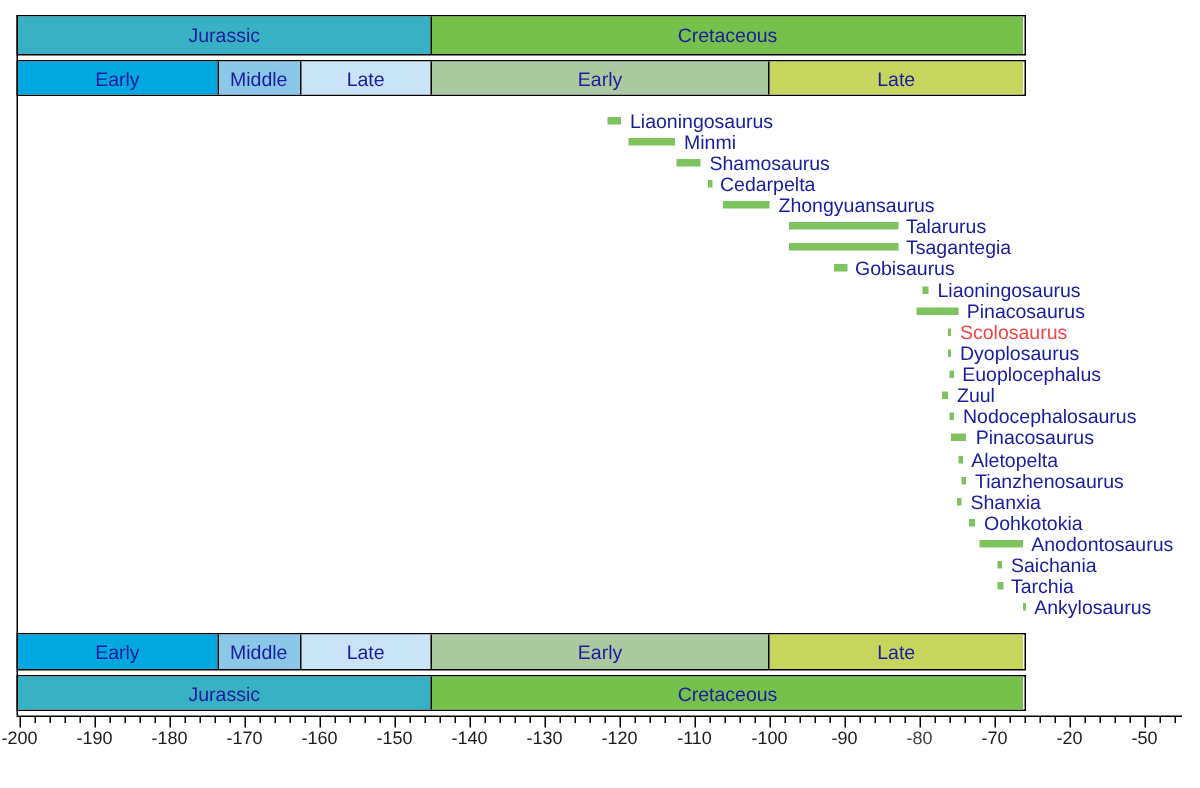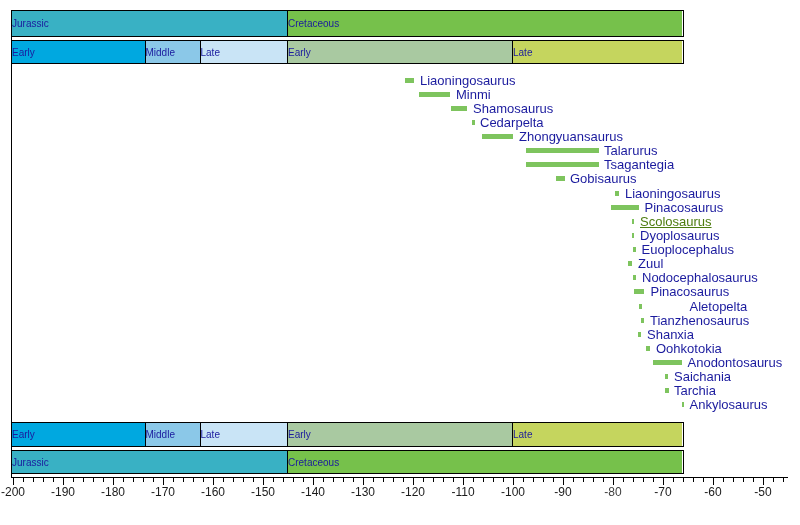--- a/index.html
+++ b/index.html
@@ -1,21 +1,21 @@
 <!DOCTYPE html>
 <html><head>
 <meta charset="utf-8">
 <style>
   html,body{margin:0;padding:0;background:#fff;}
   body{width:800px;height:525px;position:relative;overflow:hidden;
        font-family:"Liberation Sans",sans-serif;}
   #chart{position:absolute;left:0;top:0;width:800px;height:525px;}
   .row{position:absolute;box-sizing:border-box;border:1px solid #000;}
   .seg{position:absolute;top:0;bottom:0;display:flex;align-items:center;
-       font-size:10px;overflow:hidden;}
+       justify-content:center;font-size:13px;overflow:hidden;}
   .seg.bordered{border-left:1px solid #000;box-sizing:border-box;}
   .taxon-bar{position:absolute;height:5px;}
   .taxon-label{position:absolute;font-size:13px;white-space:nowrap;line-height:15px;}
   .axis-line{position:absolute;background:#000;}
   .tick{position:absolute;width:1px;background:#000;}
   .tick-label{position:absolute;font-size:12px;transform:translateX(-50%);
               white-space:nowrap;}
   .vline{position:absolute;width:1px;background:#000;}
 </style>
 </head>
@@ -63,33 +63,33 @@
       <div class="taxon-label" style="left: 604px; top: 143px; color: rgb(27, 27, 158);">Talarurus</div>
       <div class="taxon-bar" style="left: 525.5px; width: 73px; top: 162px; background: rgb(126, 196, 94);"></div>
       <div class="taxon-label" style="left: 604px; top: 157px; color: rgb(27, 27, 158);">Tsagantegia</div>
       <div class="taxon-bar" style="left: 555.5px; width: 9px; top: 176px; background: rgb(126, 196, 94);"></div>
       <div class="taxon-label" style="left: 570px; top: 171px; color: rgb(27, 27, 158);">Gobisaurus</div>
       <div class="taxon-bar" style="left: 615px; width: 4px; top: 191px; background: rgb(126, 196, 94);"></div>
       <div class="taxon-label" style="left: 625px; top: 186px; color: rgb(27, 27, 158);">Liaoningosaurus</div>
       <div class="taxon-bar" style="left: 611px; width: 28px; top: 205px; background: rgb(126, 196, 94);"></div>
       <div class="taxon-label" style="left: 644.5px; top: 200px; color: rgb(27, 27, 158);">Pinacosaurus</div>
       <div class="taxon-bar" style="left: 632px; width: 2px; top: 219px; background: rgb(126, 196, 94);"></div>
-      <div class="taxon-label" style="left: 640px; top: 214px; color: #4d7c0f; text-decoration: underline;">Scolosaurus</div>
+      <div class="taxon-label" style="left: 640px; top: 214px; color: #ef4444;">Scolosaurus</div>
       <div class="taxon-bar" style="left: 632px; width: 2px; top: 233px; background: rgb(126, 196, 94);"></div>
       <div class="taxon-label" style="left: 640px; top: 228px; color: rgb(27, 27, 158);">Dyoplosaurus</div>
       <div class="taxon-bar" style="left: 632.5px; width: 3px; top: 247px; background: rgb(126, 196, 94);"></div>
       <div class="taxon-label" style="left: 641.5px; top: 242px; color: rgb(27, 27, 158);">Euoplocephalus</div>
       <div class="taxon-bar" style="left: 628px; width: 4px; top: 261px; background: rgb(126, 196, 94);"></div>
       <div class="taxon-label" style="left: 638px; top: 256px; color: rgb(27, 27, 158);">Zuul</div>
       <div class="taxon-bar" style="left: 633px; width: 3px; top: 275px; background: rgb(126, 196, 94);"></div>
       <div class="taxon-label" style="left: 642px; top: 270px; color: rgb(27, 27, 158);">Nodocephalosaurus</div>
       <div class="taxon-bar" style="left: 634px; width: 10px; top: 289px; background: rgb(126, 196, 94);"></div>
       <div class="taxon-label" style="left: 650.5px; top: 284px; color: rgb(27, 27, 158);">Pinacosaurus</div>
       <div class="taxon-bar" style="left: 638.5px; width: 3px; top: 304px; background: rgb(126, 196, 94);"></div>
-      <div class="taxon-label" style="left: 647.5px; top: 299px; color: rgb(27, 27, 158); margin-left: 42px;">Aletopelta</div>
+      <div class="taxon-label" style="left: 647.5px; top: 299px; color: rgb(27, 27, 158);">Aletopelta</div>
       <div class="taxon-bar" style="left: 641px; width: 3px; top: 318px; background: rgb(126, 196, 94);"></div>
       <div class="taxon-label" style="left: 650px; top: 313px; color: rgb(27, 27, 158);">Tianzhenosaurus</div>
       <div class="taxon-bar" style="left: 638px; width: 3px; top: 332px; background: rgb(126, 196, 94);"></div>
       <div class="taxon-label" style="left: 647px; top: 327px; color: rgb(27, 27, 158);">Shanxia</div>
       <div class="taxon-bar" style="left: 646px; width: 4px; top: 346px; background: rgb(126, 196, 94);"></div>
       <div class="taxon-label" style="left: 656px; top: 341px; color: rgb(27, 27, 158);">Oohkotokia</div>
       <div class="taxon-bar" style="left: 653px; width: 29px; top: 360px; background: rgb(126, 196, 94);"></div>
       <div class="taxon-label" style="left: 687.5px; top: 355px; color: rgb(27, 27, 158);">Anodontosaurus</div>
       <div class="taxon-bar" style="left: 665px; width: 3px; top: 374px; background: rgb(126, 196, 94);"></div>
       <div class="taxon-label" style="left: 674px; top: 369px; color: rgb(27, 27, 158);">Saichania</div>
@@ -210,16 +210,16 @@
       <div class="tick-label" style="left: 213px; top: 485px; color: rgb(27, 27, 27);">-160</div>
       <div class="tick-label" style="left: 263px; top: 485px; color: rgb(27, 27, 27);">-150</div>
       <div class="tick-label" style="left: 313px; top: 485px; color: rgb(27, 27, 27);">-140</div>
       <div class="tick-label" style="left: 363px; top: 485px; color: rgb(27, 27, 27);">-130</div>
       <div class="tick-label" style="left: 413px; top: 485px; color: rgb(27, 27, 27);">-120</div>
       <div class="tick-label" style="left: 463px; top: 485px; color: rgb(27, 27, 27);">-110</div>
       <div class="tick-label" style="left: 513px; top: 485px; color: rgb(27, 27, 27);">-100</div>
       <div class="tick-label" style="left: 563px; top: 485px; color: rgb(27, 27, 27);">-90</div>
       <div class="tick-label" style="left: 613px; top: 485px; color: #404040;">-80</div>
       <div class="tick-label" style="left: 663px; top: 485px; color: rgb(27, 27, 27);">-70</div>
-      <div class="tick-label" style="left: 713px; top: 485px; color: rgb(27, 27, 27);">-60</div>
+      <div class="tick-label" style="left: 713px; top: 485px; color: rgb(27, 27, 27);">-20</div>
       <div class="tick-label" style="left: 763px; top: 485px; color: rgb(27, 27, 27);">-50</div>
     </div>
 </div>
 
 </body></html>

